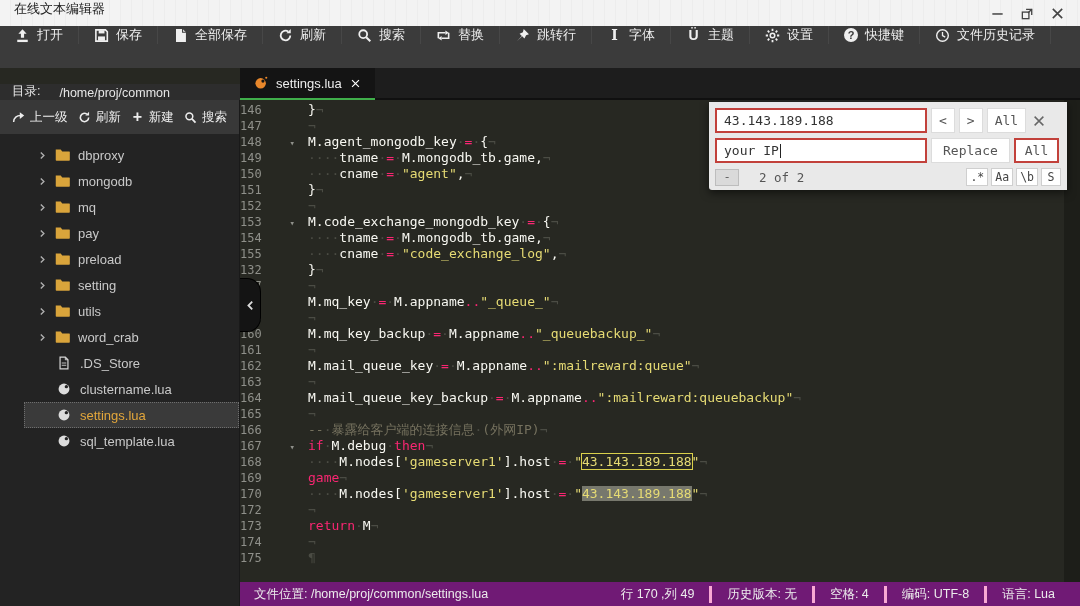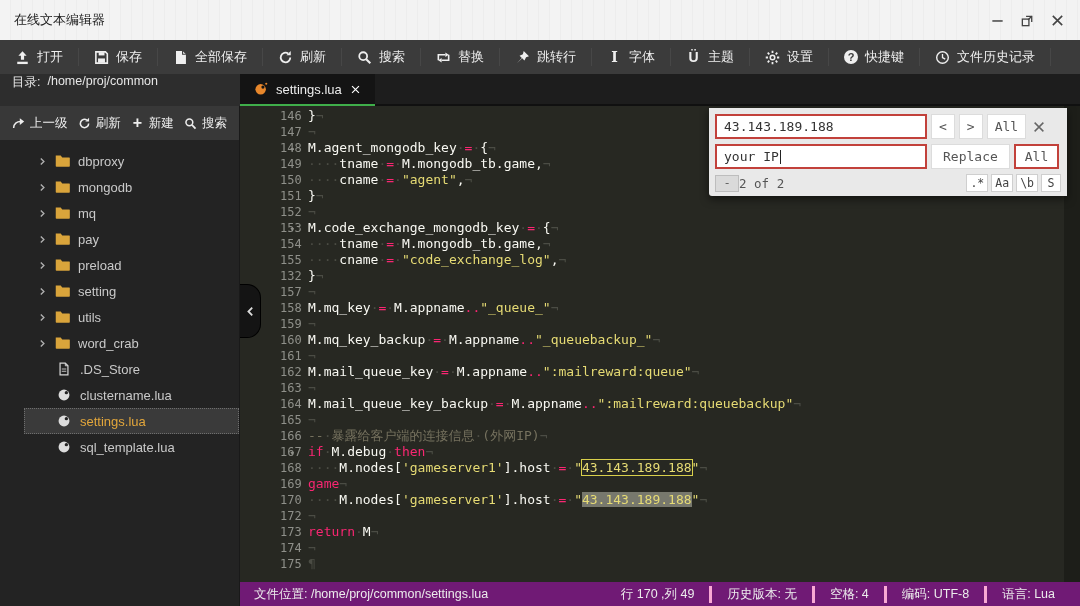--- a/index.html
+++ b/index.html
@@ -1,43 +1,43 @@
 <!DOCTYPE html>
 <html><head>
 <meta charset="utf-8">
 <style>
   html,body{margin:0;padding:0;background:#2a2a2a;}
   *{box-sizing:border-box;}
   .window{width:1080px;height:606px;display:flex;flex-direction:column;overflow:hidden;
           font-family:"Liberation Sans","DejaVu Sans",sans-serif;position:relative;background:#272822;}
 
   
-  .titlebar{height:40px;background:#f1f1f1;display:flex;align-items:center;flex:none;
+  .titlebar{height:26px;background:#f1f1f1;display:flex;flex:none;
             background-image:repeating-linear-gradient(90deg,#f3f3f3 0 10px,#ededed 10px 11px);}
   .titlebar .title{padding-left:14px;font-size:13px;color:#222;flex:1;}
   .win-btns{display:flex;align-items:center;gap:8px;padding-right:12px;color:#444;}
   .win-btn{width:22px;height:22px;display:flex;align-items:center;justify-content:center;cursor:pointer;}
   .win-btn svg{width:13px;height:13px;}
 
   
-  .toolbar{height:34px;background:#3b3b3b;display:flex;align-items:center;color:#efefef;flex:none;gap:43px;}
+  .toolbar{height:42px;background:#3b3b3b;display:flex;align-items:flex-start;color:#efefef;flex:none;gap:43px;}
   .tb-btn{display:flex;align-items:center;gap:7px;padding:0 15px;border-right:1px solid #474747;
           font-size:13px;cursor:pointer;white-space:nowrap;}
   .tb-more{margin-left:auto;width:34px;background:#2d2d2d;display:flex;align-items:center;justify-content:center;cursor:pointer;}
   .ico{display:inline-flex;align-items:center;justify-content:center;width:15px;height:15px;flex:none;}
   .ico svg{width:100%;height:100%;}
   [data-name="font-icon"]{font-family:"DejaVu Serif","Liberation Serif",serif;font-weight:700;font-size:14px;line-height:1;}
   [data-name="theme-icon"]{font-weight:700;font-size:14px;line-height:1;}
   [data-name="help-icon"]{background:#efefef;color:#3b3b3b;border-radius:50%;font-size:11px;font-weight:700;width:14px;height:14px;}
   [data-name="plus-icon"]{font-size:16px;font-weight:700;line-height:1;}
 
   
   .row2{height:32px;display:flex;flex:none;}
-  .dirbar{width:240px;background:#2d2d2d;color:#e6e6e6;font-size:12.5px;display:flex;align-items:flex-start;
-          padding-left:12px;gap:7px;flex:none;}
+  .dirbar{width:240px;background:#2d2d2d;color:#e6e6e6;font-size:12.5px;display:flex;align-items:flex-end;
+          padding-left:12px;gap:19px;flex:none;margin-top:16px;}
   .tabstrip{flex:1;background:#1d1d1d;display:flex;border-bottom:2px solid #101010;}
   .tab{display:flex;align-items:center;gap:8px;padding:0 14px;background:#141414;color:#ededed;
        font-size:13px;position:relative;cursor:pointer;}
   .tab.active::after{content:"";position:absolute;left:0;right:0;bottom:-2px;height:2px;background:#3fae4a;}
   .tab .ico{width:14px;height:14px;}
   .tab-close{display:inline-flex;width:11px;height:11px;cursor:pointer;color:#fff;}
 
   
   .main{flex:1;display:flex;min-height:0;border-radius:32px;}
   .sidebar{width:240px;flex:none;background:#232323;display:flex;flex-direction:column;border-right:1px solid #191919;}
@@ -51,21 +51,21 @@
   .tree-row .chev{width:9px;height:9px;color:#b0b0b0;display:inline-flex;}
   .tree-row .ficon{width:15px;height:14px;display:inline-flex;}
   .tree-row.selected{background:#3a3a3a;color:#e2a63b;outline:1px dotted #6e6e6e;outline-offset:-1px;}
 
   
   .editor-col{flex:1;display:flex;flex-direction:column;min-width:0;}
   .editor{flex:1;position:relative;background:#272822;overflow:hidden;
           font-family:"DejaVu Sans Mono","Liberation Mono",monospace;}
   .code{position:absolute;top:2px;left:0;right:16px;}
   .line{display:flex;height:16px;line-height:16px;font-size:13px;white-space:pre;}
-  .gutter{width:56px;flex:none;text-align:left;padding-right:14px;color:#8f908a;font-size:12px;position:relative;padding-left:40px;}
+  .gutter{width:56px;flex:none;text-align:left;padding-right:14px;color:#8f908a;font-size:12px;position:relative;}
   .fold{position:absolute;right:1px;top:1px;font-size:9px;color:#8f908a;}
   .ltext{padding-left:12px;}
   .seg.p{color:#f8f8f2;} .seg.k{color:#f92672;} .seg.s{color:#e6db74;}
   .seg.c{color:#75715e;} .seg.w{color:#4b4c44;}
   .seg.mo{outline:1px solid #d9d04b;outline-offset:0;}
   .seg.ms{background:rgba(240,240,222,.40);}
   .scroll-track{position:absolute;top:0;right:0;bottom:0;width:16px;background:rgba(0,0,0,.25);}
   .collapse-handle{position:absolute;left:0;top:178px;width:21px;height:54px;background:#141414;
                    border:1px solid #000;border-left:none;border-radius:0 14px 14px 0;
                    display:flex;align-items:center;justify-content:center;color:#dcdcdc;cursor:pointer;z-index:4;}
@@ -79,21 +79,21 @@
   .sp-input{width:212px;height:25px;background:#fff;border:2px solid #c2413b;display:flex;align-items:center;
             padding:0 7px;font-size:13px;color:#333;flex:none;overflow:hidden;white-space:pre;}
   .cursor{display:inline-block;width:1px;height:14px;background:#222;margin-left:1px;}
   .sp-btn{height:25px;background:#fff;border:1px solid #dcdcdc;color:#555;font-size:13px;
           display:flex;align-items:center;justify-content:center;margin-left:4px;cursor:pointer;padding:0 7px;}
   .sp-btn.red{border:2px solid #c2413b;color:#555;}
   .sp-close{margin-left:6px;color:#666;width:14px;height:14px;display:inline-flex;cursor:pointer;}
   .sp-foot{display:flex;align-items:center;height:18px;margin-bottom:0;}
   .sp-collapse{width:24px;height:17px;background:#dadada;border:1px solid #bdbdbd;color:#666;font-size:12px;
                display:flex;align-items:center;justify-content:center;cursor:pointer;}
-  .sp-count{margin-left:0;color:#555;font-size:12.5px;}
+  .sp-count{margin-left:20px;color:#555;font-size:12.5px;}
   .sp-opts{margin-left:auto;display:flex;gap:3px;}
   .sp-opt{min-width:20px;height:18px;background:#fff;border:1px solid #cfcfcf;color:#444;font-size:11.5px;
           display:flex;align-items:center;justify-content:center;cursor:pointer;padding:0 3px;}
 
   
   .statusbar{height:24px;background:#701a75;color:#ececec;font-size:12.5px;display:flex;align-items:center;
              padding:12px 10px;flex:none;white-space:nowrap;}
   .sb-item{padding:0 15px;}
   .sb-item.first{padding-left:4px;margin-right:auto;}
   .sb-item.sep{border-left:3px solid #f9a8d4;}

